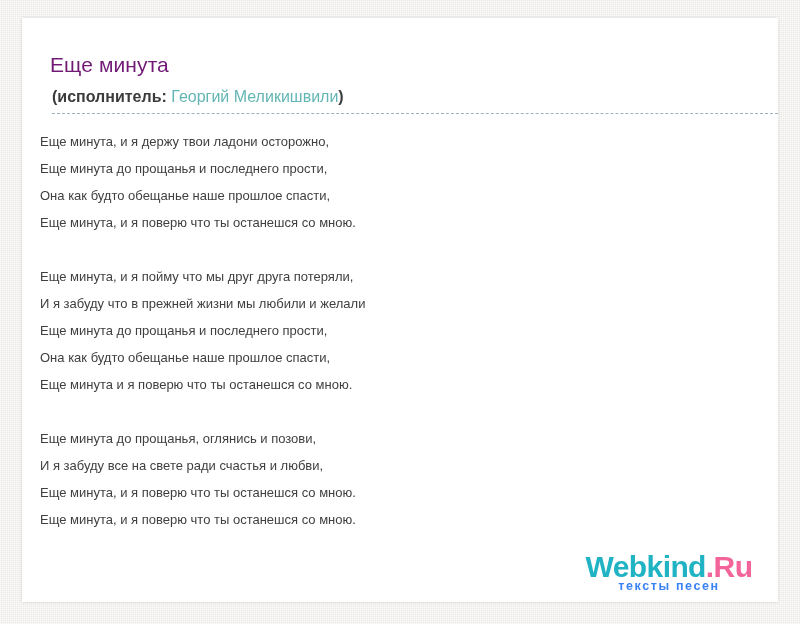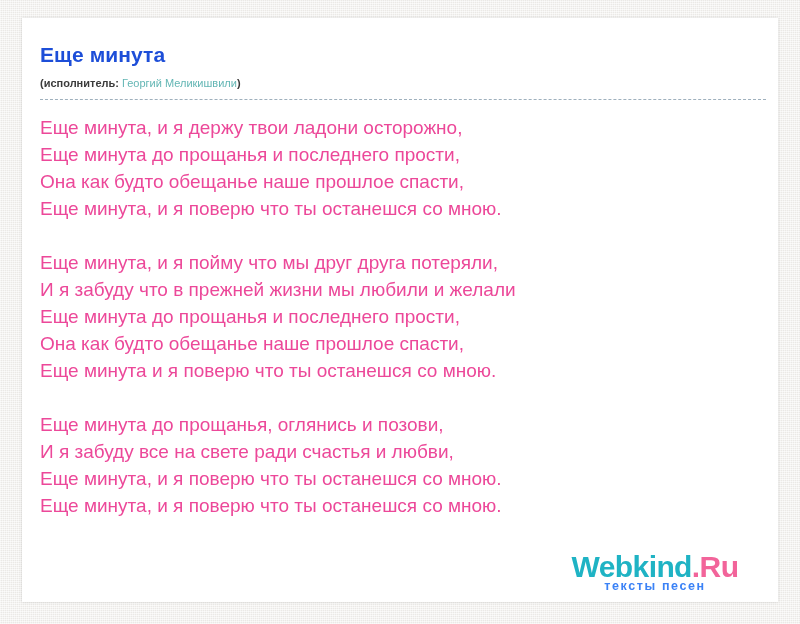--- a/index.html
+++ b/index.html
@@ -35,64 +35,64 @@
     background: #ffffff;
     box-shadow: 0 0 3px rgba(0,0,0,0.13);
     box-sizing: border-box;
   }
 
   
   .song-header {
     padding: 24px 18px 0 18px;
   }
   .song-title {
-    margin: 0;
+    margin: 10px;
     font-size: 21px;
-    font-weight: bold;
-    color: #1d4ed8;
+    font-weight: normal;
+    color: #701a75;
     line-height: 26px;
     letter-spacing: 0.1px;
   }
   .performer-line {
-    margin: 6px 0 0 0;
-    font-size: 11px;
+    margin: 6px 0 0 12px;
+    font-size: 16px;
     font-weight: bold;
     color: #3b3b3b;
     line-height: 18px;
     padding-bottom: 7px;
     border-bottom: 1px dashed #9fb0bd;
     width: 726px;
     box-sizing: border-box;
   }
   .performer-link {
     color: #63b6b4;
     font-weight: normal;
     text-decoration: none;
     cursor: pointer;
   }
 
   
   .lyrics-body {
     padding: 14px 14px 0 18px;
-    font-size: 19px;
-    color: #ec4899;
+    font-size: 13px;
+    color: #404040;
     line-height: 27px;
   }
   .stanza {
     margin: 0 0 27px 0;
   }
   .stanza:last-child { margin-bottom: 0; }
   .lyric-line {
     white-space: pre;
   }
 
   
   .site-logo {
     position: absolute;
-    right: 18px;
+    right: 4px;
     bottom: 8px;
     text-align: center;
     width: 210px;
     user-select: none;
   }
   .logo-wordmark {
     font-size: 30px;
     font-weight: bold;
     line-height: 32px;
     letter-spacing: -0.6px;

